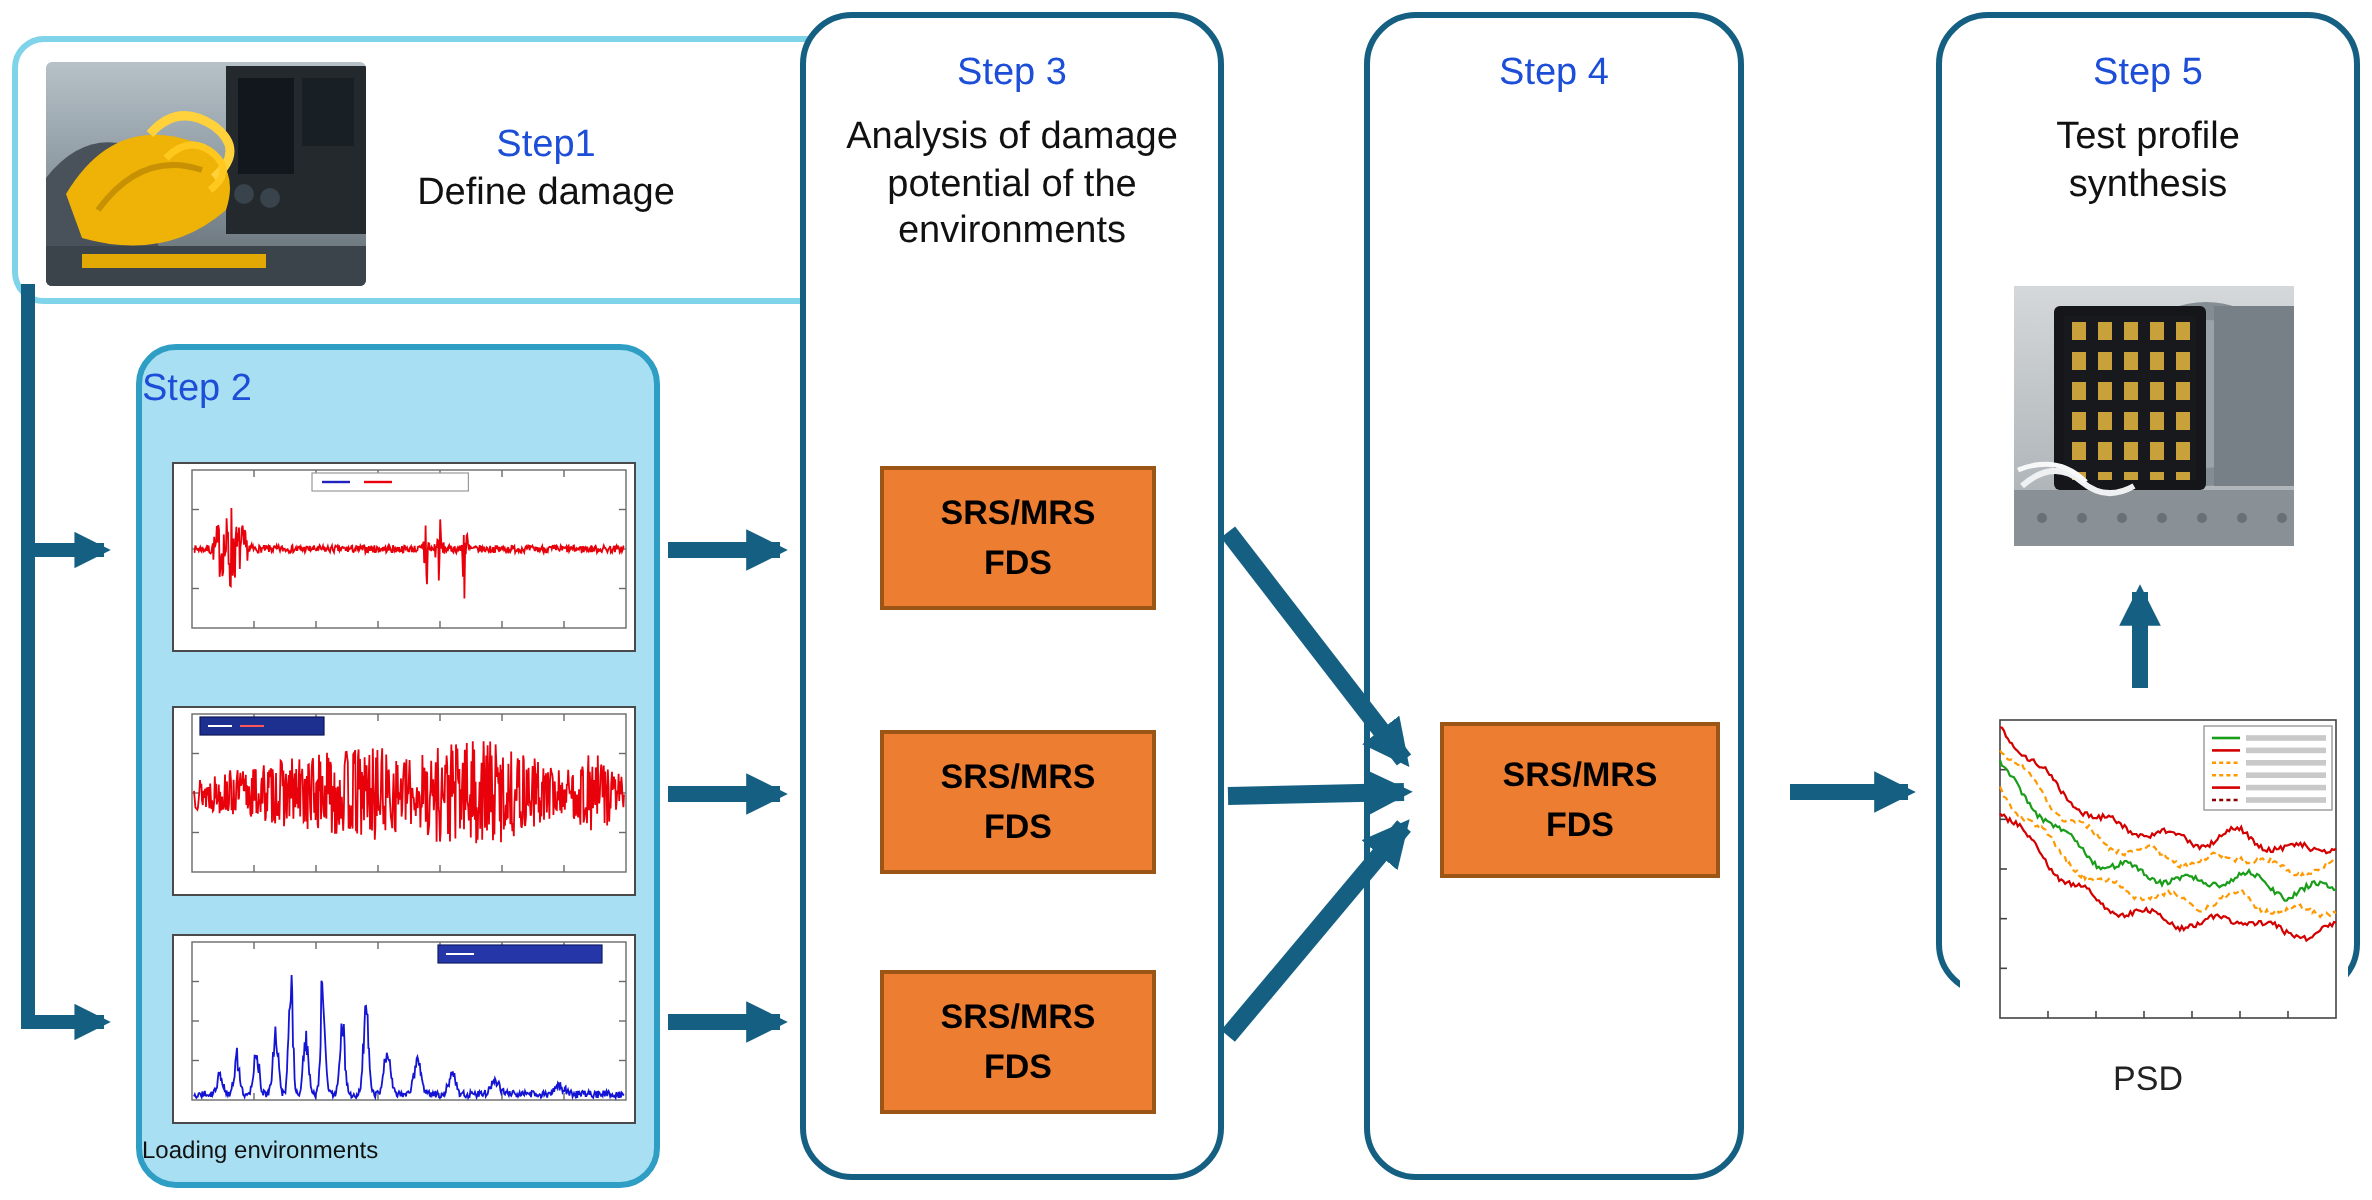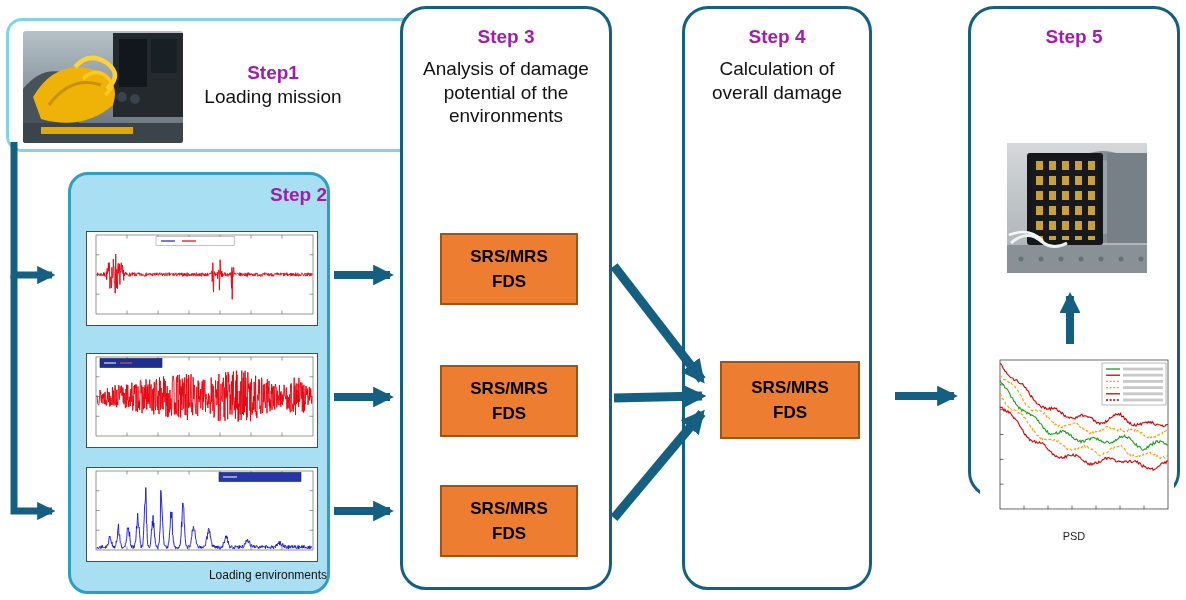--- a/index.html
+++ b/index.html
@@ -2,46 +2,46 @@
 <html style="--arrow: #156082; --panel-border: #156082; --step1-border: #7fd4ea; --step2-fill: #a9dff2; --step2-border: #2f9ec4; --orange-fill: #ED7D31; --orange-border: #9a5517;"><head>
 <meta charset="utf-8">
 <style>
 *{box-sizing:border-box;margin:0;padding:0}
 html,body{width:1186px;height:600px}
 body{font-family:"Liberation Sans",sans-serif;background:#fff;color:#111}
 #canvas{position:relative;width:1186px;height:600px;background:#fff;overflow:hidden}
 #flow-arrows{position:absolute;left:0;top:0;z-index:6;pointer-events:none}
 .arrow{stroke:var(--arrow,#156082);fill:none}
 .ah{fill:var(--arrow,#156082)}
-.step-title{font-size:19px;line-height:1.25;color:#a21caf;font-weight:700}
+.step-title{font-size:19px;line-height:1.25;color:#1d4ed8;font-weight:400}
 .step-sub{font-size:19px;line-height:1.25;color:#111;font-weight:400}
 #step1-box{position:absolute;left:6px;top:18px;width:424px;height:134px;background:#fff;border:3px solid var(--step1-border,#7fd4ea);border-radius:16px;z-index:2}
 #step1-photo{position:absolute;left:14px;top:10px;width:160px;height:112px;overflow:hidden;border-radius:3px}
 #step1-text{position:absolute;left:183px;top:40px;width:162px;text-align:center}
-#step2-box{position:absolute;left:68px;top:172px;width:262px;height:422px;background:var(--step2-fill,#a9dff2);border:3px solid var(--step2-border,#2f9ec4);border-radius:20px;z-index:2;text-align:right}
+#step2-box{position:absolute;left:68px;top:172px;width:262px;height:422px;background:var(--step2-fill,#a9dff2);border:3px solid var(--step2-border,#2f9ec4);border-radius:20px;z-index:2;text-align:left}
 #step2-box .step-title{padding-top:8px}
 .plot{position:absolute;width:232px;height:95px;background:#fff;border:1px solid #4a4a4a}
 #plot1{left:15px;top:56px}
 #plot2{left:15px;top:178px}
 #plot3{left:15px;top:292px}
 #step2-caption{position:absolute;left:0;right:0;bottom:9px;font-size:12px;color:#111}
 .panel{position:absolute;background:#fff;border:3px solid var(--panel-border,#156082);border-radius:26px;z-index:2;text-align:center}
 .panel .step-title{padding-top:16px}
 .panel .step-sub{margin:8px auto 0;width:180px}
 #step3-box{left:400px;top:6px;width:212px;height:584px}
 #step4-box{left:682px;top:6px;width:190px;height:584px}
 #step5-box{left:968px;top:6px;width:212px;height:492px}
 #step4-box .step-sub{width:168px}
 #step5-box .step-sub{width:150px}
 .srs-box{position:absolute;left:37px;width:138px;height:72px;background:var(--orange-fill,#ED7D31);border:2px solid var(--orange-border,#9a5517);display:flex;flex-direction:column;align-items:center;justify-content:center;font-weight:bold;font-size:17px;line-height:1.5;color:#000}
 #srs1{top:224px}#srs2{top:356px}#srs3{top:476px}
 #step4-srs{position:absolute;left:35px;top:352px;width:140px;height:78px;background:var(--orange-fill,#ED7D31);border:2px solid var(--orange-border,#9a5517);display:flex;flex-direction:column;align-items:center;justify-content:center;font-weight:bold;font-size:17px;line-height:1.5;color:#000}
 #step5-photo{position:absolute;left:36px;top:134px;width:140px;height:130px;overflow:hidden}
 #psd-plot{position:absolute;left:9px;top:346px;width:194px;height:170px;background:#fff}
-#psd-caption{position:absolute;left:0;right:0;top:521px;font-size:11px;color:#222}
+#psd-caption{position:absolute;left:0;right:0;top:521px;font-size:17px;color:#222}
 </style>
 </head>
 <body>
 
 <div id="canvas">
 
   <svg id="flow-arrows" width="1186" height="600" viewBox="0 0 1186 600">
     <defs>
       <marker id="ah" viewBox="0 0 8 8" refX="6.5" refY="4" markerWidth="2.6" markerHeight="2.6" orient="auto-start-reverse">
         <path class="ah" d="M0,0L8,4L0,8Z"></path>
@@ -79,21 +79,21 @@
         <path d="M10,66 Q34,26 74,40 Q98,50 90,74 Q60,100 18,88 Z" fill="#eeb306"></path>
         <path d="M26,74 Q48,44 78,54" stroke="#c89104" stroke-width="3" fill="none"></path>
         <path d="M52,36 q14,-16 32,-4 q16,12 0,26" stroke="#ffd23b" stroke-width="4.5" fill="none"></path>
         <path d="M60,48 q12,-12 24,-2 q10,9 -2,18" stroke="#ffc81e" stroke-width="3.5" fill="none"></path>
         <rect x="0" y="92" width="160" height="20" fill="#3c444b"></rect>
         <rect x="18" y="96" width="92" height="7" fill="#e2a904"></rect>
       </svg>
     </div>
     <div id="step1-text">
       <div class="step-title">Step1</div>
-      <div class="step-sub">Loading mission</div>
+      <div class="step-sub">Define damage</div>
     </div>
   </section>
 
   <section id="step2-box">
     <div class="step-title">Step 2</div>
     <div id="plot1" class="plot">
       <svg width="230" height="93" viewBox="0 0 230 93">
           <g stroke="#6a6a6a" stroke-width="0.7" fill="none">
             <rect x="9" y="3" width="217" height="79"></rect>
             <line x1="40" y1="82" x2="40" y2="78.5"></line>
@@ -193,29 +193,29 @@
       <div>FDS</div>
     </div>
     <div id="srs3" class="srs-box">
       <div>SRS/MRS</div>
       <div>FDS</div>
     </div>
   </section>
 
   <section id="step4-box" class="panel">
     <div class="step-title">Step 4</div>
-    <div class="step-sub">Calculation of overall damage</div>
     <div id="step4-srs">
       <div>SRS/MRS</div>
       <div>FDS</div>
     </div>
   </section>
 
   <section id="step5-box" class="panel">
     <div class="step-title">Step 5</div>
+    <div class="step-sub">Test profile synthesis</div>
     <div id="step5-photo">
       <svg width="140" height="130" viewBox="0 0 140 130">
         <defs>
           <linearGradient id="g2" x1="0" y1="0" x2="0" y2="1">
             <stop offset="0" stop-color="#d4d8da"></stop>
               <stop offset="1" stop-color="#a6acb1"></stop>
           </linearGradient>
           <pattern id="pins" width="13" height="15" patternUnits="userSpaceOnUse">
             <rect width="13" height="15" fill="#17191c"></rect>
             <rect x="3" y="3" width="7" height="9" fill="#c9a13b"></rect>

